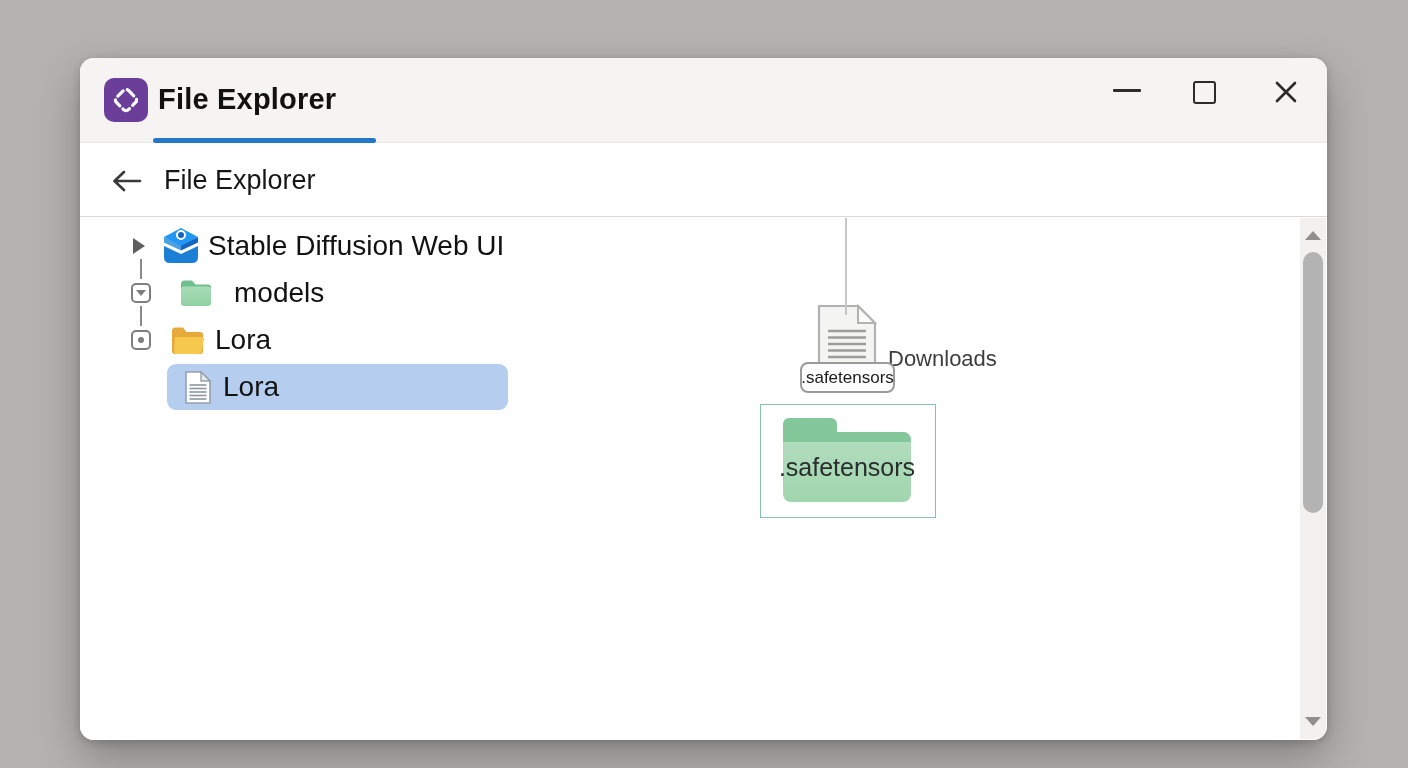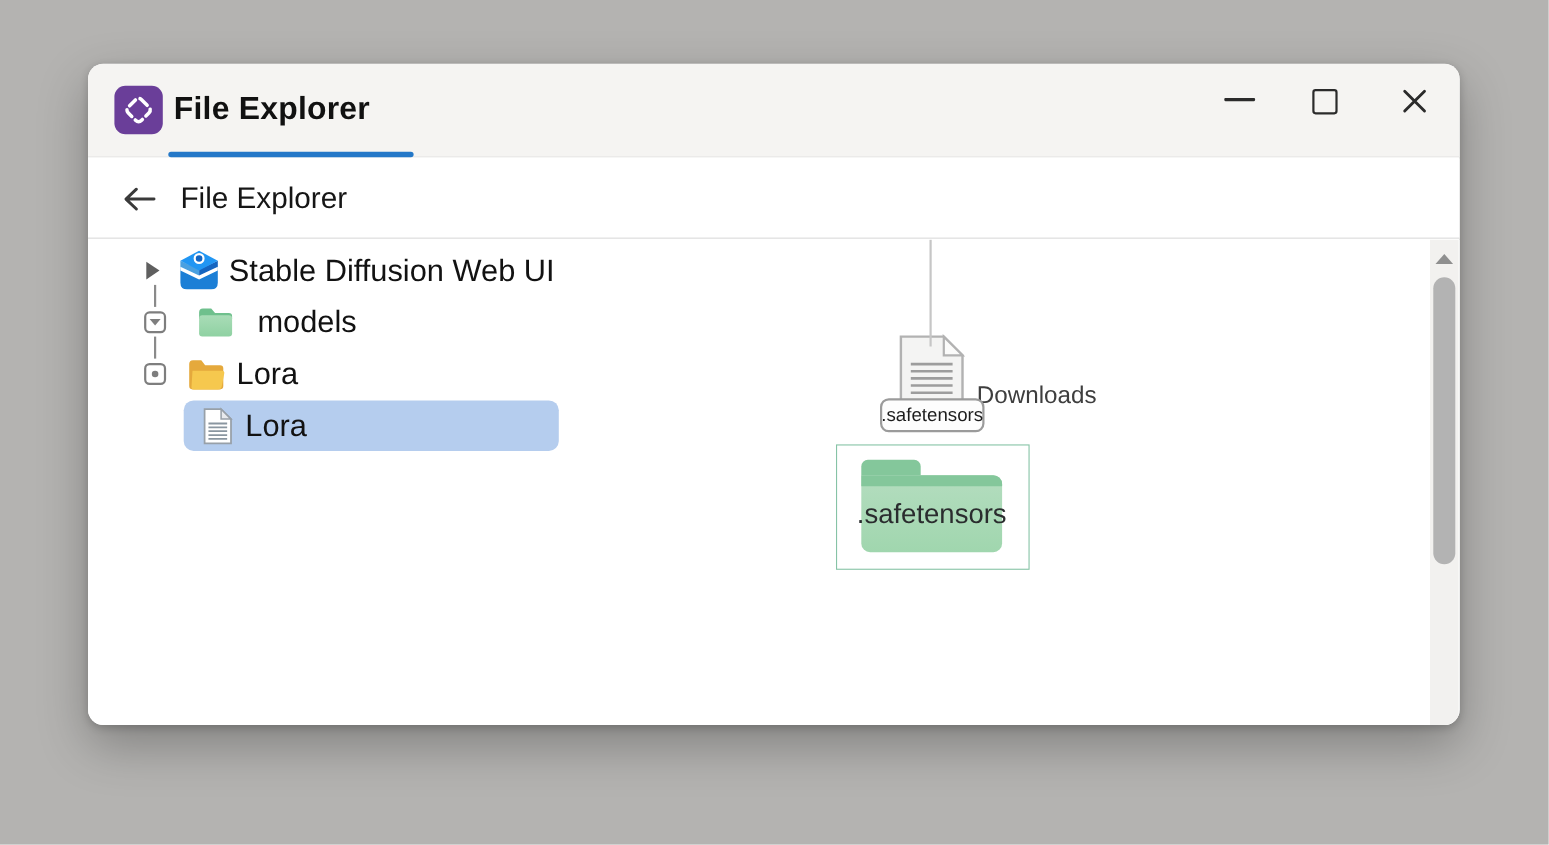--- a/index.html
+++ b/index.html
@@ -4,21 +4,21 @@
 <style>
   * { margin:0; padding:0; box-sizing:border-box; }
   html,body { width:1408px; height:768px; }
   .stage {
     position:relative; width:1408px; height:768px;
     background:#b4b3b1; overflow:hidden;
     font-family:"Liberation Sans","DejaVu Sans",sans-serif;
     color:#141414;
   }
   .window {
-    position:absolute; left:80px; top:58px; width:1247px; height:601px;
+    position:absolute; left:80px; top:58px; width:1247px; height:682px;
     background:#ffffff; border-radius:14px; overflow:hidden;
     box-shadow:0 18px 45px rgba(0,0,0,.28), 0 2px 8px rgba(0,0,0,.18);
   }
   
   .titlebar {
     position:absolute; left:0; top:0; right:0; height:85px;
     background:#f5f4f2; border-bottom:1px solid #e9e8e6;
   }
   .app-icon {
     position:absolute; left:24px; top:20px; width:44px; height:44px;

